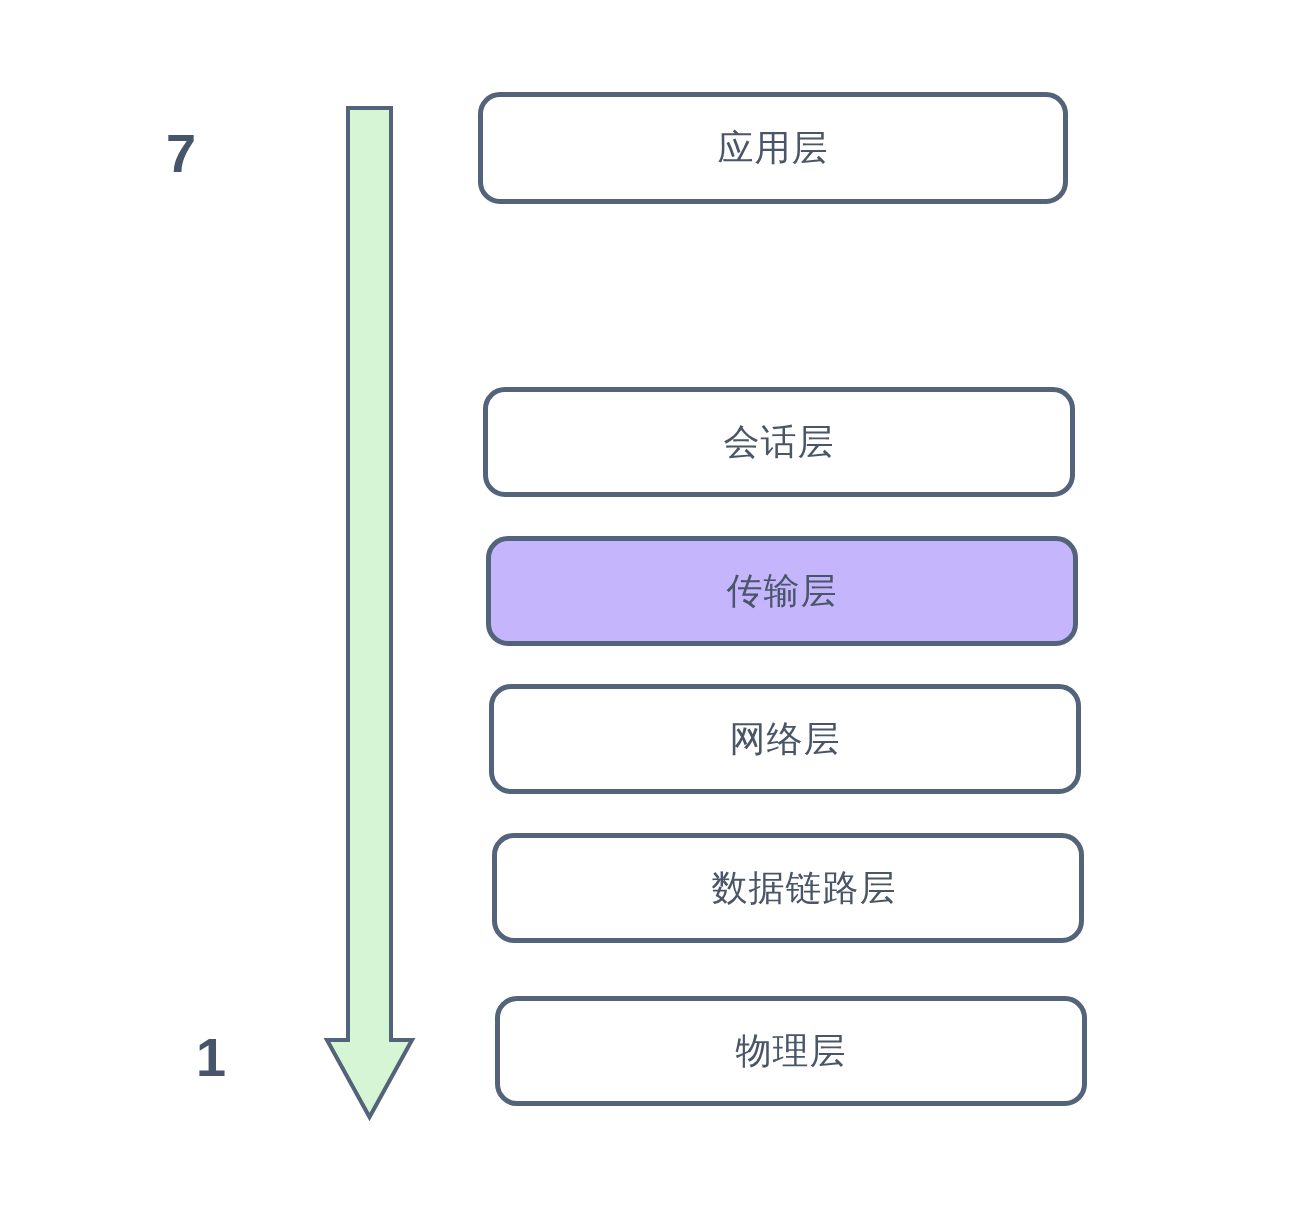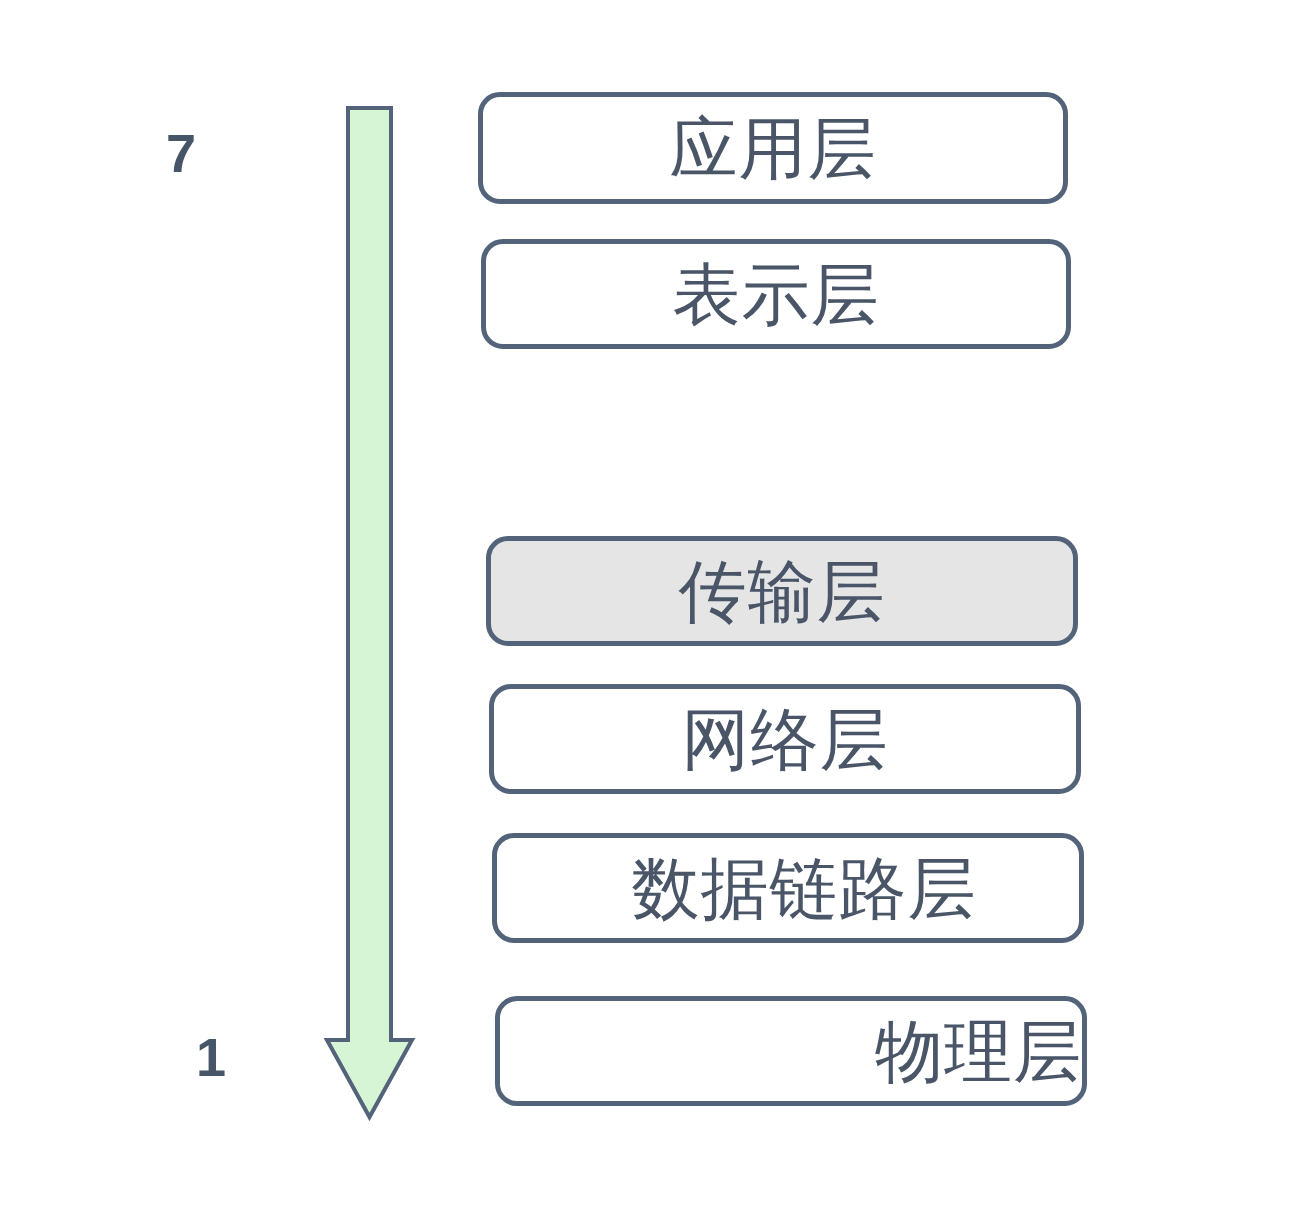--- a/index.html
+++ b/index.html
@@ -59,21 +59,21 @@
     position: absolute;
     box-sizing: border-box;
     background: #ffffff;
     border: 5px solid #52637a;
     border-radius: 22px;
     display: flex;
     align-items: center;
     justify-content: center;
   }
   .layer-label {
-    font-size: 68px;
+    font-size: 36px;
     color: #4a5668;
     line-height: 1;
     letter-spacing: 1px;
     white-space: nowrap;
     user-select: none;
   }
 </style>
 </head>
 <body>
 
@@ -86,30 +86,30 @@
   <div id="arrow-wrap">
     <svg viewBox="0 0 100 1030" preserveAspectRatio="none">
       <polygon id="arrow-poly" points="28,8 71,8 71,940 92,940 49.5,1017 7,940 28,940" fill="#d5f5d5" stroke="#52637a" stroke-width="4" stroke-linejoin="miter"></polygon>
     </svg>
   </div>
 
   <div id="layer-stack">
       <div class="layer-box" style="left: 478px; top: 92px; width: 590px; height: 112px; border-color: rgb(82, 99, 122); background: rgb(255, 255, 255);">
         <span class="layer-label" style="color: rgb(74, 86, 104);">应用层</span>
       </div>
-      <div class="layer-box" style="left: 481px; top: 239px; width: 590px; height: 110px; border-color: rgb(82, 99, 122); background: rgb(255, 255, 255);">
-        <span class="layer-label" style="color: rgb(74, 86, 104);">表示层</span>
+      <div class="layer-box" style="left: 483px; top: 387px; width: 592px; height: 110px; border-color: rgb(82, 99, 122); background: rgb(255, 255, 255);">
+        <span class="layer-label" style="color: rgb(74, 86, 104);">会话层</span>
       </div>
-      <div class="layer-box" style="left: 486px; top: 536px; width: 592px; height: 110px; border-color: rgb(82, 99, 122); background: #e5e5e5;">
+      <div class="layer-box" style="left: 486px; top: 536px; width: 592px; height: 110px; border-color: rgb(82, 99, 122); background: #c4b5fd;">
         <span class="layer-label" style="color: rgb(74, 86, 104);">传输层</span>
       </div>
       <div class="layer-box" style="left: 489px; top: 684px; width: 592px; height: 110px; border-color: rgb(82, 99, 122); background: rgb(255, 255, 255); justify-content: center;">
         <span class="layer-label" style="color: rgb(74, 86, 104);">网络层</span>
       </div>
       <div class="layer-box" style="left: 492px; top: 833px; width: 592px; height: 110px; border-color: rgb(82, 99, 122); background: rgb(255, 255, 255);">
         <span class="layer-label" style="color: rgb(74, 86, 104); margin-left: 32px;">数据链路层</span>
       </div>
-      <div class="layer-box" style="left: 495px; top: 996px; width: 592px; height: 110px; border-color: rgb(82, 99, 122); background: rgb(255, 255, 255); justify-content: flex-end;">
+      <div class="layer-box" style="left: 495px; top: 996px; width: 592px; height: 110px; border-color: rgb(82, 99, 122); background: rgb(255, 255, 255);">
         <span class="layer-label" style="color: rgb(74, 86, 104);">物理层</span>
       </div>
     </div>
 
 </div>
 
 </body></html>

